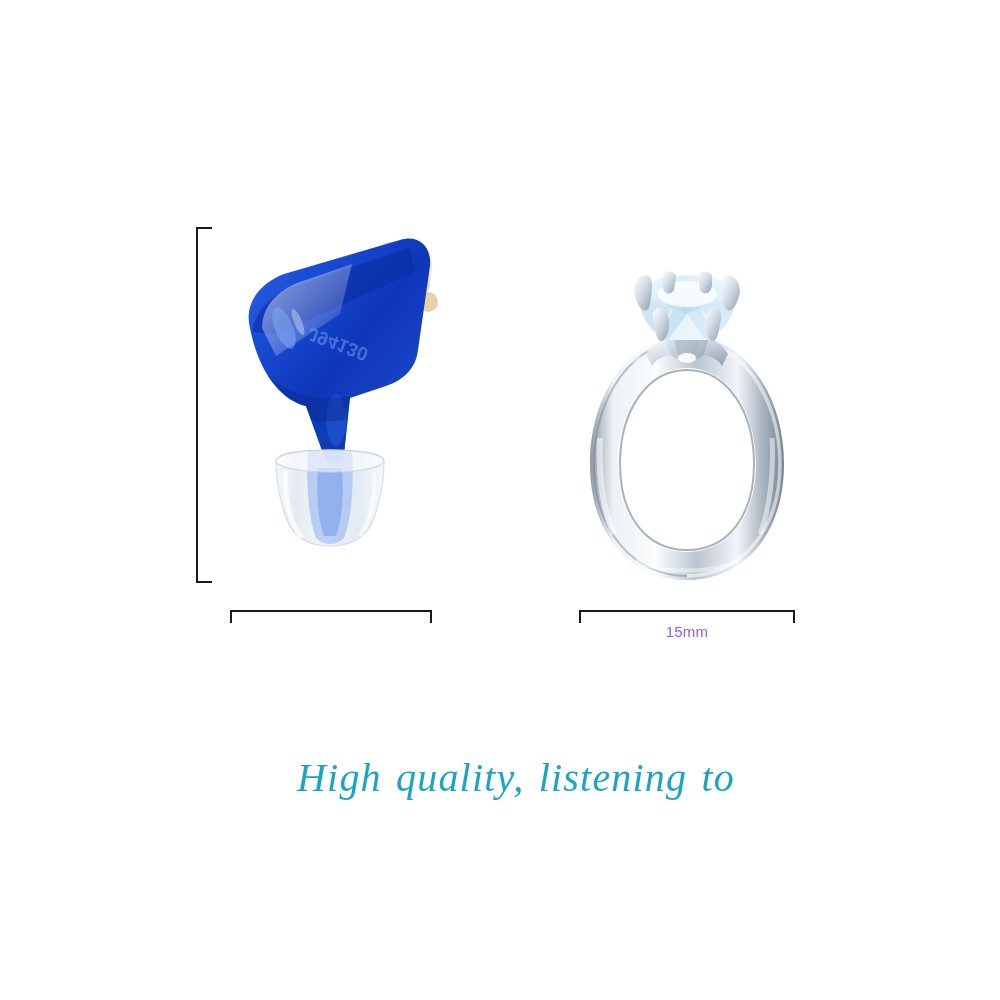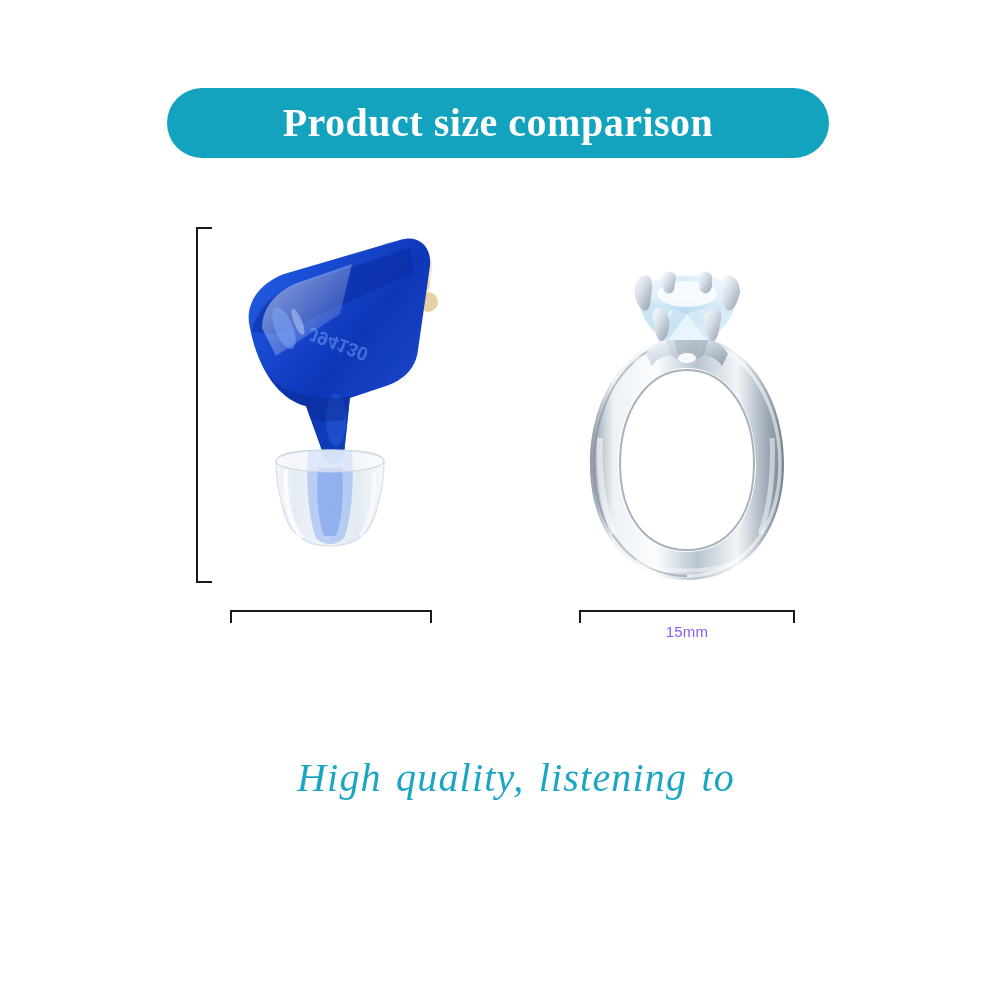--- a/index.html
+++ b/index.html
@@ -121,23 +121,20 @@
     letter-spacing: 1.2px;
     word-spacing: 3px;
   }
   .tagline-line { display: block; white-space: nowrap; }
 </style>
 </head>
 <body style="background: rgb(255, 255, 255);">
 
 <div id="page">
 
-  <div class="title-banner" id="titleBanner" style="background: rgb(20, 163, 191);">
-    <span class="title-text" id="titleText" style="color: rgb(255, 255, 255);">Product size comparison</span>
-  </div>
 
   <div class="stage">
 
     <div>
       <div class="dim-line dim-v" style="left:196px; top:37px; height:356px;"></div>
       <div class="dim-tick-h" style="left:196px; top:37px;"></div>
       <div class="dim-tick-h" style="left:196px; top:391px;"></div>
       <div class="dim-label" style="left:120px; top:200px; width:70px;"></div>
     </div>
 

